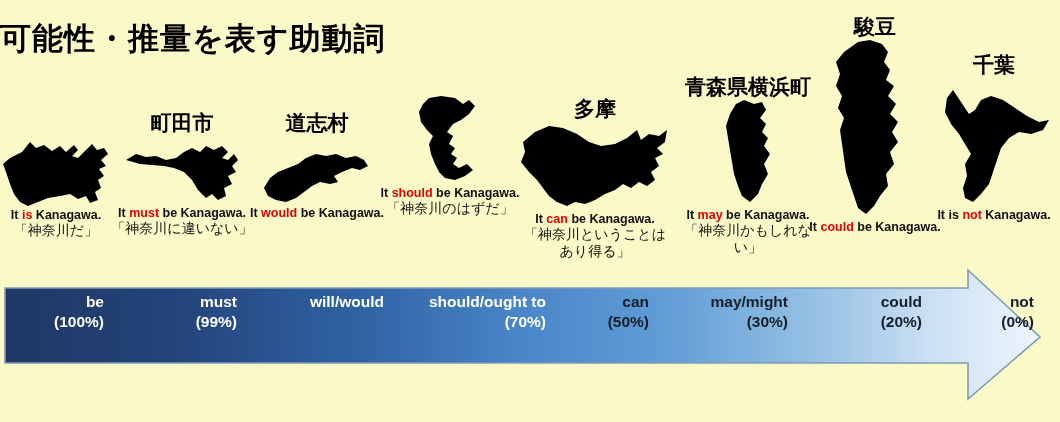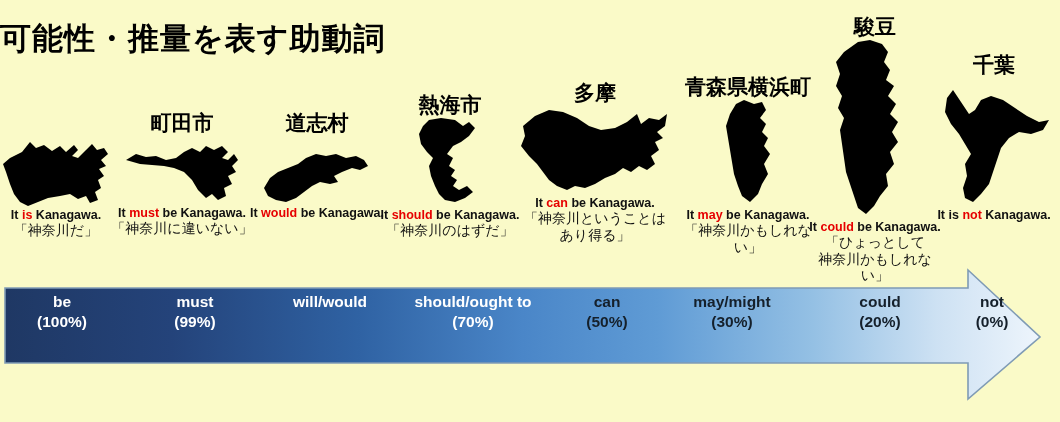--- a/index.html
+++ b/index.html
@@ -35,24 +35,23 @@
   .sentence .modal{color:#e60000;}
   .gloss{
     font-size:14px;color:#111;line-height:1.15;
     font-family:"DejaVu Sans","Liberation Sans",sans-serif;
     white-space:pre-line;
   }
 
   
   #arrow{position:absolute;left:0;top:262px;width:1060px;height:145px;}
   .arrow-label{
-    position:absolute;text-align:center;
+    position:absolute;text-align:right;
     font-size:15.5px;font-weight:bold;line-height:1.28;
     white-space:nowrap;
-    padding-left:10px;
   }
   .arrow-label .pct{display:block;}
   .lab-light{color:#ffffff;}
   .lab-dark{color:#15202b;}
 </style>
 </head>
 <body style="background: rgb(250, 250, 200);">
 
 <div id="stage">
 
@@ -84,31 +83,30 @@
     <div class="region">道志村</div>
     <div class="shape-wrap">
       <svg width="122" height="72" viewBox="0 0 122 72" aria-hidden="true">
         <path fill="#000" d="M8,54 L14,44 L22,38 L32,34 L42,30 L50,24 L60,20 L70,22 L80,20 L90,24 L100,22 L108,26 L112,32 L104,36 L96,34 L86,38 L78,42 L82,48 L74,50 L64,48 L56,52 L48,58 L40,64 L30,68 L20,66 L12,62 Z"></path>
       </svg>
     </div>
     <div class="sentence"><span>It </span><span class="modal">would</span><span> be Kanagawa.</span></div>
   </div>
 
   <div class="col" style="left:376px;top:94px;width:148px;">
-    <div class="region">熱海市</div>
     <div class="shape-wrap">
       <svg width="86" height="92" viewBox="0 0 86 92" aria-hidden="true">
         <path fill="#000" d="M22,4 L34,2 L48,4 L56,10 L62,6 L68,12 L62,20 L54,26 L46,30 L40,38 L46,42 L42,50 L48,54 L44,60 L50,64 L46,70 L52,74 L60,70 L66,76 L58,82 L48,86 L38,84 L32,78 L28,70 L24,60 L22,50 L26,42 L20,36 L14,28 L12,18 L16,10 Z"></path>
       </svg>
     </div>
     <div class="sentence"><span>It </span><span class="modal">should</span><span> be Kanagawa.</span></div>
     <div class="gloss">「神奈川のはずだ」</div>
   </div>
 
-  <div class="col" style="left:515px;top:82px;width:160px;">
+  <div class="col" style="left:515px;top:98px;width:160px;">
     <div class="region">多摩</div>
     <div class="shape-wrap">
       <svg width="152" height="92" viewBox="0 0 152 92" aria-hidden="true">
         <path fill="#000" d="M4,22 L16,12 L30,6 L44,8 L58,14 L70,22 L82,26 L96,24 L108,18 L118,10 L122,20 L130,14 L140,16 L148,10 L146,22 L138,28 L144,34 L136,38 L140,46 L132,52 L136,60 L128,66 L120,62 L112,68 L104,64 L96,70 L86,74 L76,80 L66,84 L56,82 L48,86 L38,82 L30,76 L24,68 L18,60 L10,52 L2,42 L6,32 Z"></path>
       </svg>
     </div>
     <div class="sentence"><span>It </span><span class="modal">can</span><span> be Kanagawa.</span></div>
     <div class="gloss">「神奈川ということは
 あり得る」</div>
   </div>
@@ -125,22 +123,20 @@
   </div>
 
   <div class="col" style="left:805px;top:16px;width:140px;">
     <div class="region">駿豆</div>
     <div class="shape-wrap">
       <svg width="90" height="182" viewBox="0 0 90 182" aria-hidden="true">
         <path fill="#000" d="M28,4 L40,2 L52,6 L58,14 L54,24 L60,32 L56,42 L64,48 L58,58 L66,66 L60,76 L68,84 L62,94 L68,104 L60,114 L64,126 L56,136 L58,148 L50,158 L44,168 L36,176 L28,170 L24,158 L20,146 L16,134 L14,120 L12,106 L10,92 L14,80 L8,70 L12,58 L6,48 L10,36 L6,24 L14,14 Z"></path>
       </svg>
     </div>
     <div class="sentence"><span>It </span><span class="modal">could</span><span> be Kanagawa.</span></div>
-    <div class="gloss">「ひょっとして
-神奈川かもしれない」</div>
   </div>
 
   <div class="col" style="left:928px;top:54px;width:132px;">
     <div class="region">千葉</div>
     <div class="shape-wrap">
       <svg width="118" height="132" viewBox="0 0 118 132" aria-hidden="true">
         <path fill="#000" d="M18,14 L26,26 L34,38 L40,34 L46,24 L56,20 L68,24 L80,32 L92,40 L104,46 L114,44 L108,54 L96,58 L84,56 L74,62 L66,72 L62,84 L58,96 L54,108 L46,118 L38,126 L30,122 L28,112 L32,100 L30,88 L36,78 L30,68 L24,58 L16,48 L10,36 L12,22 Z"></path>
       </svg>
     </div>
     <div class="sentence"><span>It is </span><span class="modal">not</span><span> Kanagawa.</span></div>

